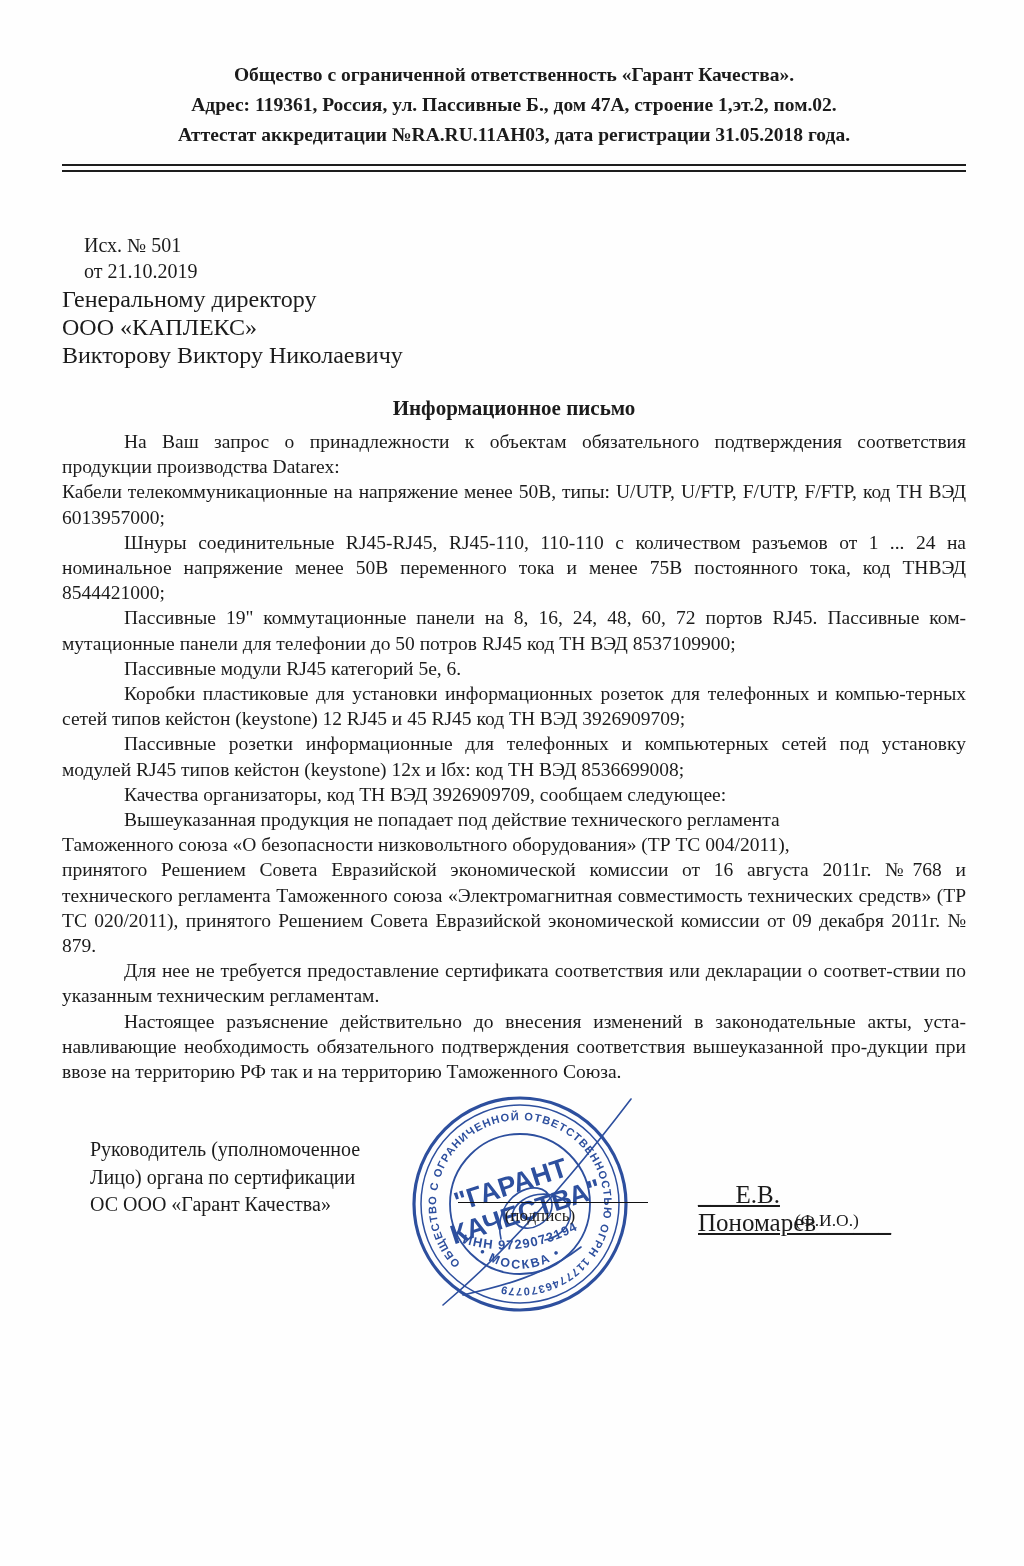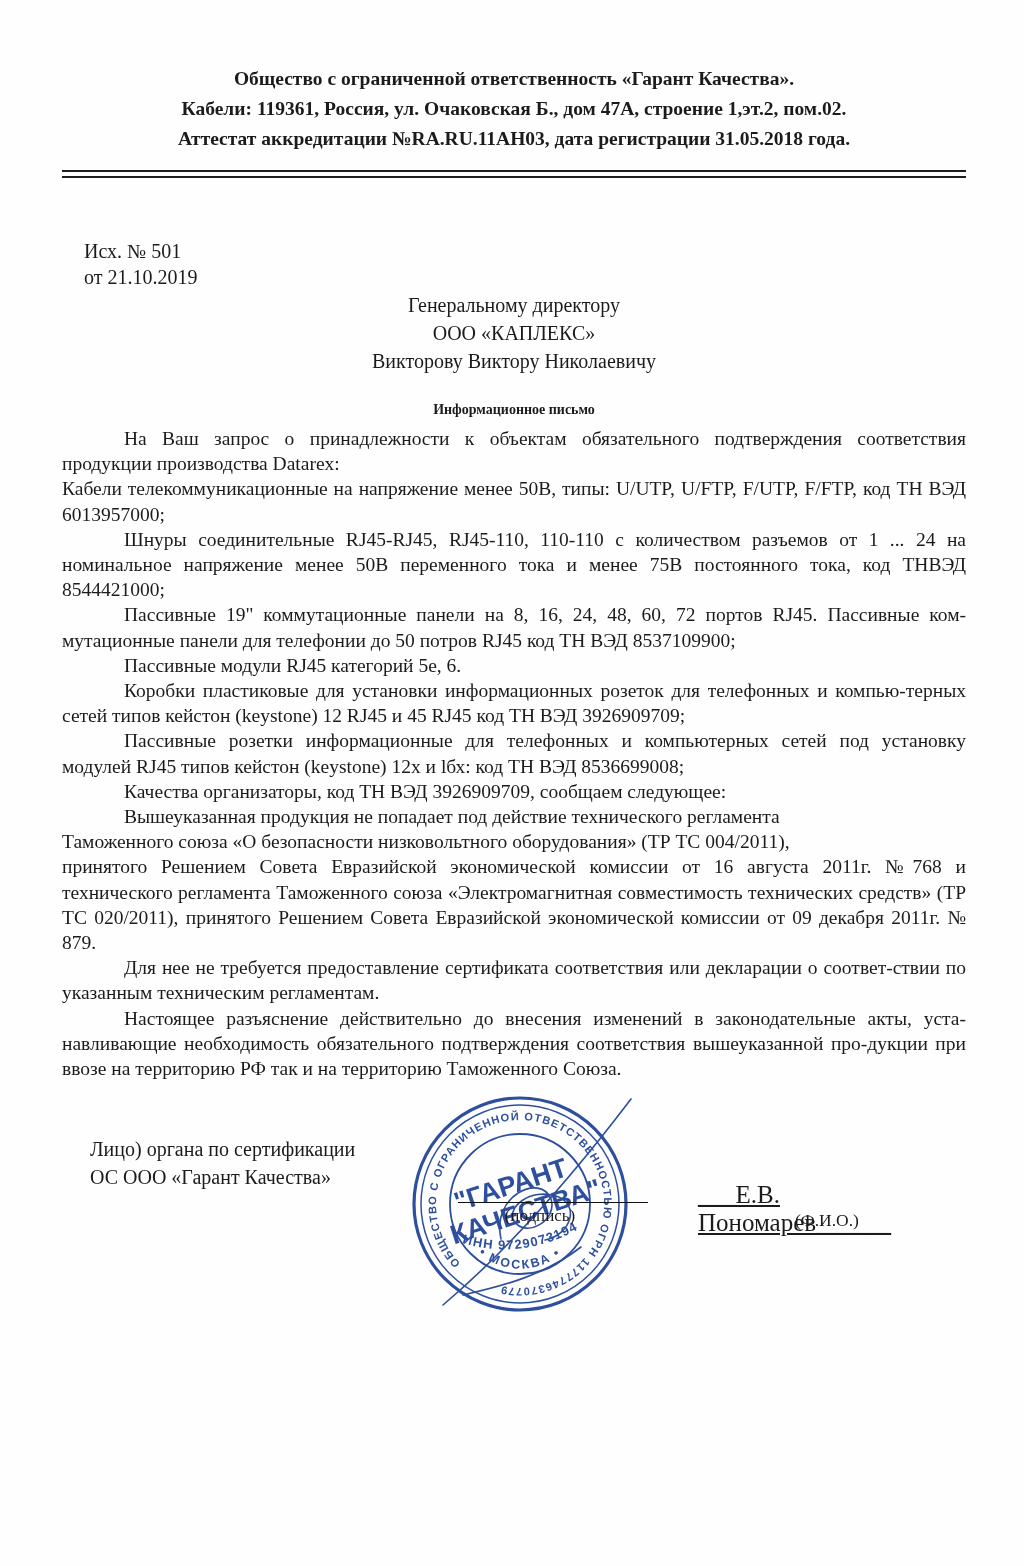--- a/index.html
+++ b/index.html
@@ -6,27 +6,27 @@
   .page {
     position: relative;
     width: 1024px; height: 1566px;
     box-sizing: border-box;
     padding: 0 58px 0 62px;
     background: #fefefe;
     color: #1b1b1b;
     font-family: "Liberation Serif", "DejaVu Serif", serif;
     overflow: hidden;
   }
-  .letterhead { margin: 16px; padding-top: 48px; text-align: center;
+  .letterhead { margin: 0; padding-top: 60px; text-align: center;
     font-weight: bold; font-size: 19.5px; line-height: 30px; }
   .rule-double { margin-top: 14px; height: 4px;
     border-top: 2.5px solid #1d1d1d; border-bottom: 2px solid #1d1d1d; }
   .ref-block { margin-top: 60px; margin-left: 22px; font-size: 20px; line-height: 26px; }
-  .recipient-block { margin-top: 1px; text-align: center; font-size: 20px; line-height: 28px; }
-  .letter-title { margin-top: 27px; text-align: center; font-weight: bold; font-size: 14px; }
+  .recipient-block { margin-top: 1px; text-align: left; font-size: 24px; line-height: 28px; }
+  .letter-title { margin-top: 27px; text-align: center; font-weight: bold; font-size: 21px; }
   .body-text { margin-top: 8px; font-size: 19.5px; line-height: 25.2px; }
   .body-text p { margin: 0; text-align: justify; }
   .body-text p.indent { text-indent: 62px; }
   .sig-left { position: absolute; left: 90px; top: 1136px; font-size: 20px; line-height: 27.5px; }
   .stamp-wrap { position: absolute; left: 405px; top: 1089px; width: 230px; height: 230px; z-index: 1; }
   .sig-line { position: absolute; left: 458px; top: 1202px; width: 190px;
     border-top: 1.6px solid #111; z-index: 2; }
   .sig-caption { position: absolute; left: 452px; top: 1206px; width: 176px;
     text-align: center; font-size: 17px; z-index: 2; }
   .fio-line { position: absolute; left: 698px; top: 1181px; width: 258px;
@@ -35,21 +35,21 @@
     text-align: center; font-size: 17.5px; z-index: 2; }
   .stamp-wrap svg text { fill: var(--stamp-color, #2d4f9e); }
 </style>
 </head>
 <body>
 
 <div class="page">
 
   <div class="letterhead">
     <div>Общество с ограниченной ответственность «Гарант Качества».</div>
-    <div>Кабели: 119361, Россия, ул. Очаковская Б., дом 47А, строение 1,эт.2, пом.02.</div>
+    <div>Адрес: 119361, Россия, ул. Пассивные Б., дом 47А, строение 1,эт.2, пом.02.</div>
     <div>Аттестат аккредитации №RA.RU.11АН03, дата регистрации 31.05.2018 года.</div>
   </div>
 
   <div class="rule-double"></div>
 
   <div class="ref-block">
     <div>Исх. № 501</div>
     <div>от 21.10.2019</div>
   </div>
 
@@ -71,20 +71,21 @@
       <p class="indent">Пассивные розетки информационные для телефонных и компьютерных сетей под установку модулей RJ45 типов кейстон (keystone) 12х и lбх: код ТН ВЭД 8536699008;</p>
       <p class="indent">Качества организаторы, код ТН ВЭД 3926909709, сообщаем следующее:</p>
       <p class="indent">Вышеуказанная продукция не попадает под действие технического регламента</p>
       <p class="">Таможенного союза «О безопасности низковольтного оборудования» (ТР ТС 004/2011),</p>
       <p class="">принятого Решением Совета Евразийской экономической комиссии от 16 августа 2011г. №768 и технического регламента Таможенного союза «Электромагнитная совместимость технических средств» (ТР ТС 020/2011), принятого Решением Совета Евразийской экономической комиссии от 09 декабря 2011г. № 879.</p>
       <p class="indent">Для нее не требуется предоставление сертификата соответствия или декларации о соответ-ствии по указанным техническим регламентам.</p>
       <p class="indent">Настоящее разъяснение действительно до внесения изменений в законодательные акты, уста-навливающие необходимость обязательного подтверждения соответствия вышеуказанной про-дукции при ввозе на территорию РФ так и на территорию Таможенного Союза.</p>
     </div>
 
   <div class="sig-left">
+    <div>Руководитель (уполномоченное</div>
     <div>Лицо) органа по сертификации</div>
     <div>ОС ООО «Гарант Качества»</div>
   </div>
 
   <div class="stamp-wrap">
     <svg width="230" height="230" viewBox="0 0 230 230">
       <g fill="none" stroke="var(--stamp-color, #2d4f9e)">
         <circle cx="115" cy="115" r="106" stroke-width="3.2"></circle>
         <circle cx="115" cy="115" r="99" stroke-width="1.5"></circle>
         <circle cx="115" cy="115" r="70" stroke-width="1.8"></circle>

